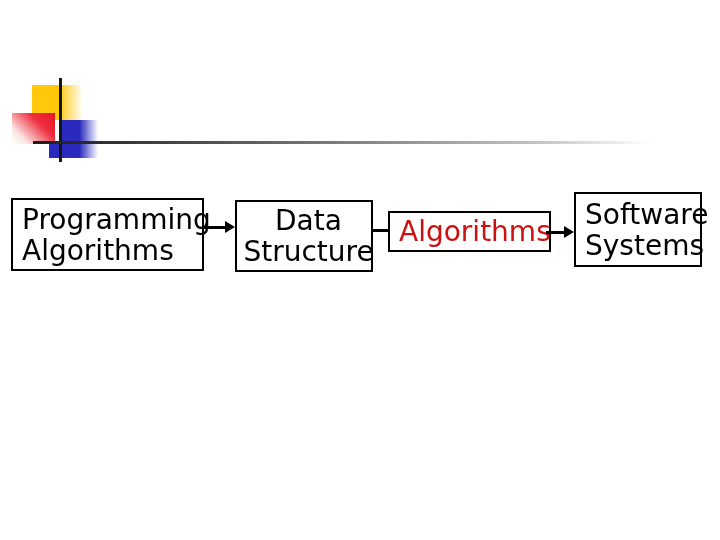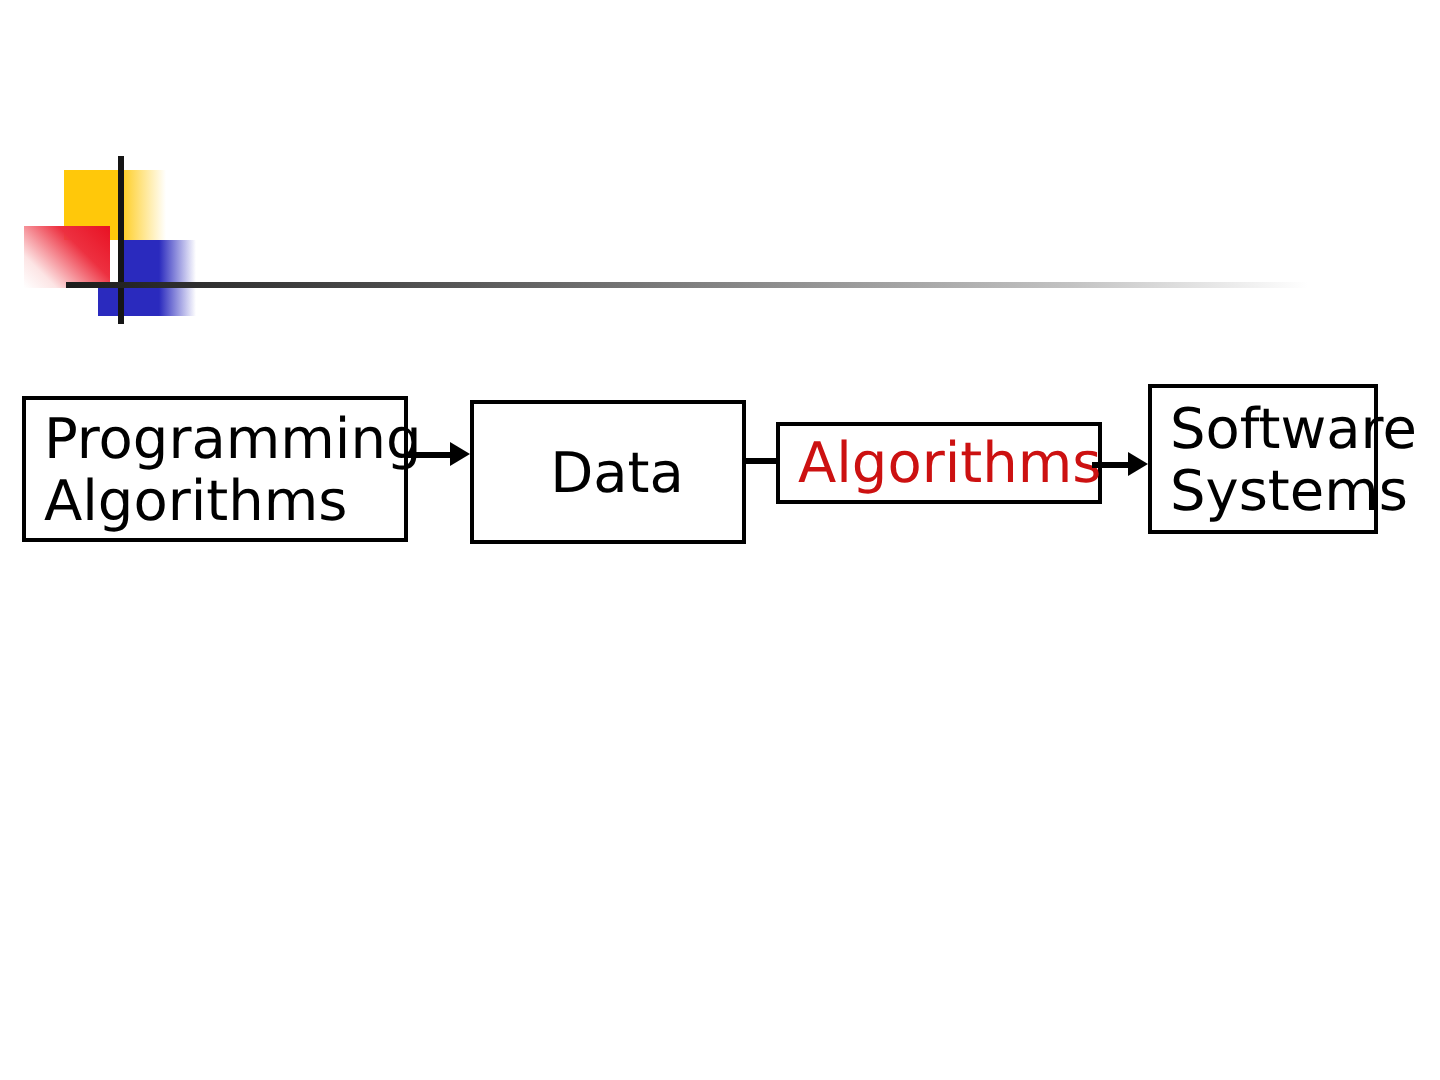--- a/index.html
+++ b/index.html
@@ -54,21 +54,21 @@
     justify-content: center;
     padding-left: 9px;
     font-size: 28px;
     line-height: 31px;
     color: #000000;
     white-space: nowrap;
   }
   .box1 { left: 11px;  top: 198px; width: 193px; height: 73px; }
   .box2 { left: 235px; top: 200px; width: 138px; height: 72px; align-items: center; }
   .box3 { left: 388px; top: 211px; width: 163px; height: 41px; }
-  .box4 { left: 574px; top: 192px; width: 115px; height: 75px; }
+  .box4 { left: 574px; top: 192px; width: 128px; height: 75px; }
 
   
   .arrow { position: absolute; height: 12px; }
   .arrow .arrow-line {
     position: absolute; left: 0; right: 7px; top: 5px; height: 3px;
     background: #000000;
   }
   .arrow .arrow-head {
     position: absolute; right: 0; top: 0;
     width: 0; height: 0;
@@ -97,20 +97,21 @@
     <span>Algorithms</span>
   </div>
 
   <div class="arrow arrow1">
     <span class="arrow-line"></span>
     <span class="arrow-head"></span>
   </div>
 
   <div class="box box2" style="color: rgb(0, 0, 0);">
     <span>Data</span>
+    <span>Structure</span>
   </div>
 
   <div class="arrow arrow2">
     <span class="arrow-line"></span>
     <span class="arrow-head"></span>
   </div>
 
   <div class="box box3" style="color: rgb(204, 17, 17);">
     <span>Algorithms</span>
   </div>

